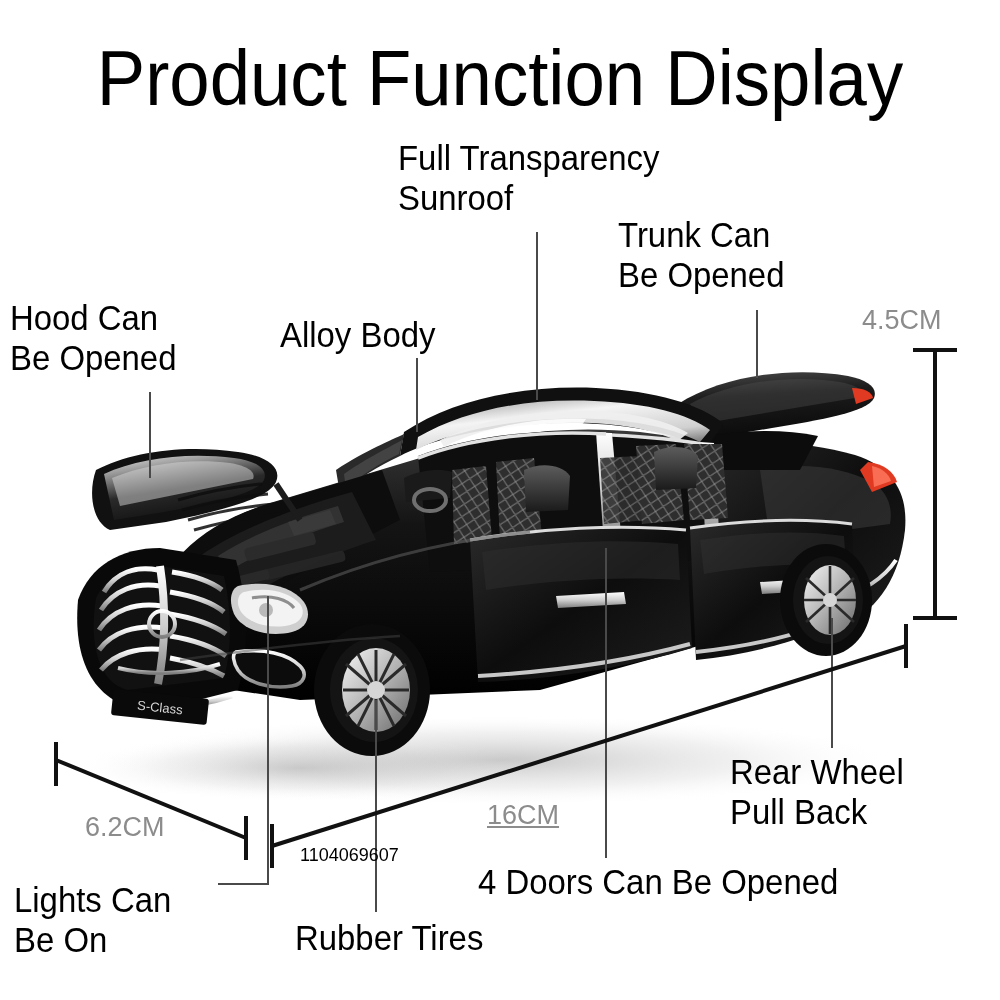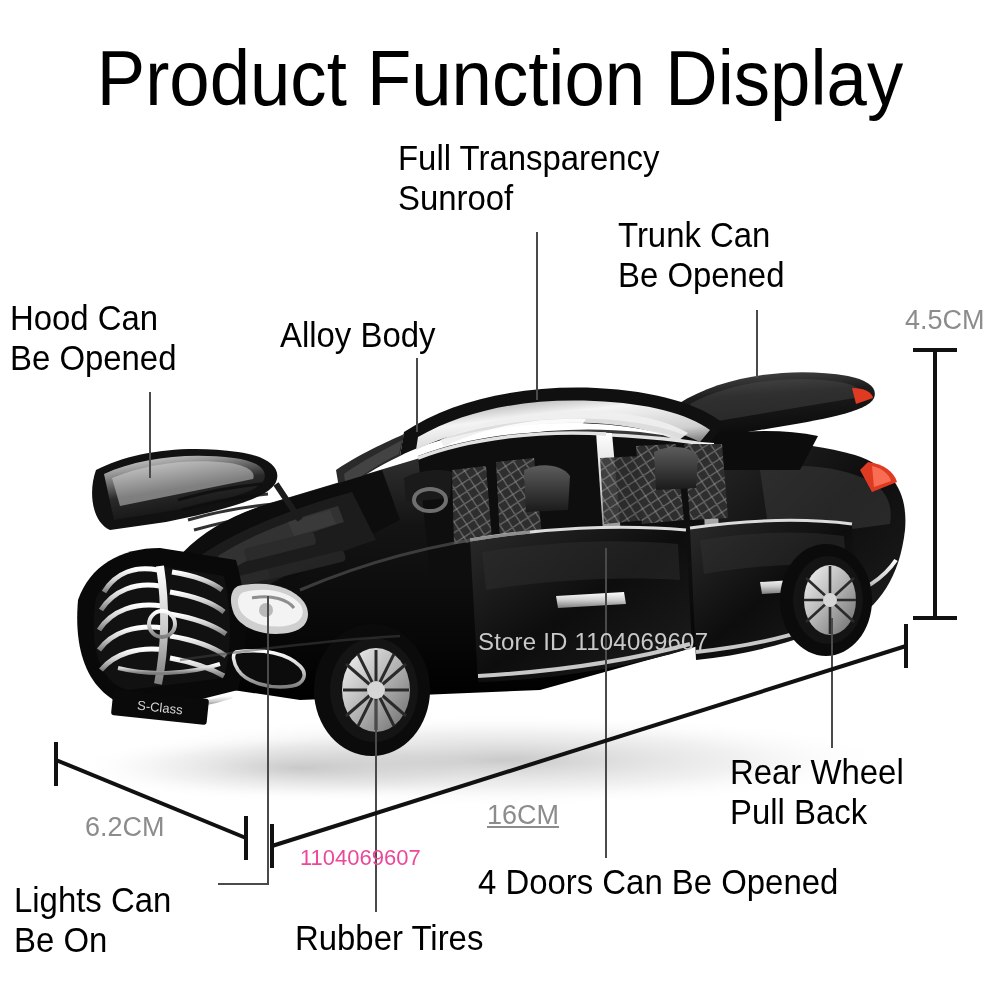--- a/index.html
+++ b/index.html
@@ -34,33 +34,33 @@
   #lbl-trunk  {left:618px;top:215px;font-size:35px;text-align:left;}
   #lbl-hood   {left:10px; top:298px;font-size:35px;text-align:left;}
   #lbl-alloy  {left:280px;top:315px;font-size:35px;text-align:left;}
   #lbl-rearwheel{left:730px;top:752px;font-size:35px;text-align:left;}
   #lbl-doors  {left:478px;top:862px;font-size:35px;text-align:left;}
   #lbl-lights {left:14px; top:880px;font-size:35px;text-align:left;}
   #lbl-tires  {left:295px;top:918px;font-size:35px;text-align:left;}
 
   
   .dim{position:absolute;color:#8c8c8c;font-size:27px;font-weight:400;white-space:nowrap;}
-  #dim-45{left:905px;top:305px;}
+  #dim-45{left:862px;top:305px;}
   #dim-62{left:85px; top:812px;text-align:center;}
   #dim-16{left:487px;top:800px;text-decoration:underline;}
 
   
   #watermark{
     position:absolute;left:478px;top:628px;
     color:#c9c9c9;font-size:24px;font-weight:400;
     letter-spacing:.2px;white-space:nowrap;
   }
   #watermark2{
     position:absolute;left:300px;top:845px;
-    color:#ec4899;font-size:22px;white-space:nowrap;
+    color:#000000;font-size:18px;white-space:nowrap;
   }
 
   svg.overlay{position:absolute;left:0;top:0;width:1000px;height:1000px;pointer-events:none;}
 </style>
 </head>
 <body>
 
 <div id="stage">
 
   <svg class="overlay" viewBox="0 0 1000 1000">
@@ -335,21 +335,20 @@
       <line x1="56" y1="742" x2="56" y2="786"></line>
       <line x1="246" y1="816" x2="246" y2="860"></line>
 
       <line x1="272" y1="846" x2="906" y2="646"></line>
       <line x1="272" y1="824" x2="272" y2="868"></line>
       <line x1="906" y1="624" x2="906" y2="668"></line>
     </g>
   </svg>
 
   <div id="watermark2">1104069607</div>
-  <div id="watermark">Store ID 1104069607</div>
 
   <div class="title">Product Function Display</div>
 
   <div class="label lbl-wide" id="lbl-sunroof">Full Transparency
 Sunroof</div>
 
   <div class="label lbl-wide" id="lbl-trunk">Trunk Can
 Be Opened</div>
 
   <div class="label lbl-wide" id="lbl-hood">Hood Can

